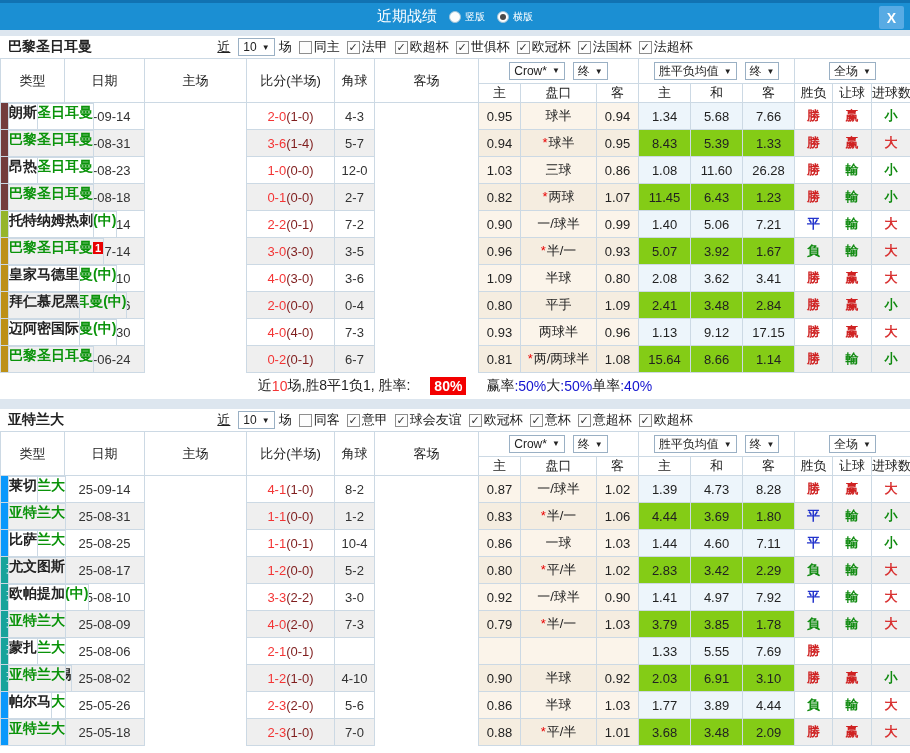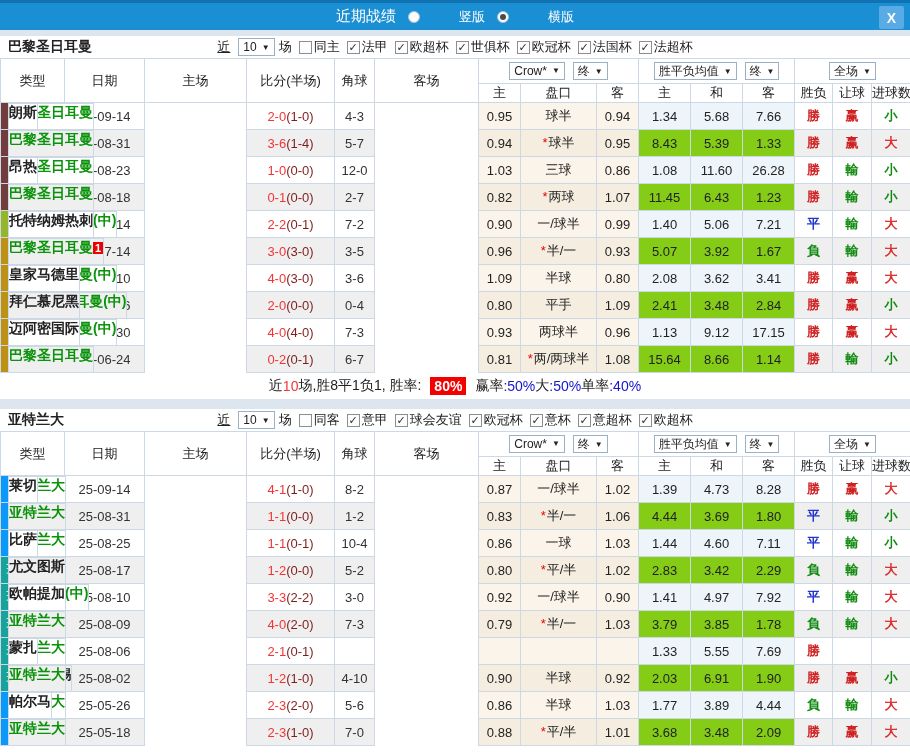--- a/index.html
+++ b/index.html
@@ -12,21 +12,21 @@
   .titlebar {
     height:30px; background:#1b8fd3; border-top:3px solid #1172b2;
     display:flex; align-items:center; justify-content:center; position:relative; color:#fff;
   }
   .titlebar .title { font-weight:normal; font-size:15px; }
   .radio {
     width:12px; height:12px; border-radius:50%; background:#fdfdfd; border:1px solid #9fc3d8;
     display:inline-block; vertical-align:-2px; margin:0 4px 0 12px; position:relative; cursor:pointer;
   }
   .radio.sel::after { content:""; position:absolute; left:2px; top:2px; right:2px; bottom:2px; border-radius:50%; background:#4a4a4a; }
-  .rlabel { font-size:13px;margin-left:35px; }
+  .rlabel { font-size:10px; }
   .close-btn {
     position:absolute; right:6px; top:3px; width:25px; height:23px; background:#58abe4; color:#fff;
     font-size:14px; font-weight:bold; display:flex; align-items:center; justify-content:center;
     border-radius:2px; cursor:pointer;
   }
   .strip { height:6px; background:#dde6ef; }
   .strip2 { height:10px; background:#dde6ef; }
   
   .sec-header { height:22px; background:#fff; position:relative; display:flex; align-items:center; }
   .team { position:absolute; left:8px; font-weight:bold; font-size:14px; }
@@ -60,21 +60,21 @@
   .ht { color:#7f1d1d; }
   td.date, td.corner { color:#333; }
   td.res { font-weight:bold; }
   .numbadge { background:#e90202; color:#fff; font-size:11px; padding:0 2px; font-weight:bold; }
   .star { color:#e90202; margin-right:1px; }
   
   .summary { height:26px; display:flex; align-items:center; justify-content:center; font-size:14px; background:#fff; }
   .seg-k { color:#222; }
   .seg-r { color:#f43434; }
   .seg-b { color:#1414cf; }
-  .seg-hl { background:#f30000; color:#fff; padding:1px 4px; margin:0 9px; font-weight:bold; }
+  .seg-hl { background:#f30000; color:#fff; padding:1px 4px; margin:0 20px; font-weight:bold; }
 </style>
 </head>
 <body>
 
 <div class="titlebar">
   <span class="title">近期战绩</span>
   <span class="radio"></span>
   <span class="rlabel">竖版</span>
   <span class="radio sel"></span>
   <span class="rlabel">横版</span>
@@ -558,21 +558,21 @@
           <td class="date">25-08-02</td>
           <td class="team"><span>RB莱比锡</span></td>
           <td class="score"><span class="ft">1-2</span><span class="ht">(1-0)</span></td>
           <td class="corner">4-10</td>
           <td class="team"><span class="g">亚特兰大</span></td>
           <td class="c-odds">0.90</td>
           <td class="c-odds"><span>半球</span></td>
           <td class="c-odds">0.92</td>
           <td class="c-avg">2.03</td>
           <td class="c-avg">6.91</td>
-          <td class="c-avg">1.90</td>
+          <td class="c-avg">3.10</td>
           <td class="res" style="color: rgb(207, 34, 34);">勝</td>
           <td class="res" style="color: rgb(207, 34, 34);">赢</td>
           <td class="res" style="color: rgb(16, 138, 16);">小</td>
         </tr>
         <tr class="odd">
           <td class="type" style="background: rgb(10, 152, 251);">意甲</td>
           <td class="date">25-05-26</td>
           <td class="team"><span class="g">亚特兰大</span></td>
           <td class="score"><span class="ft">2-3</span><span class="ht">(2-0)</span></td>
           <td class="corner">5-6</td>

